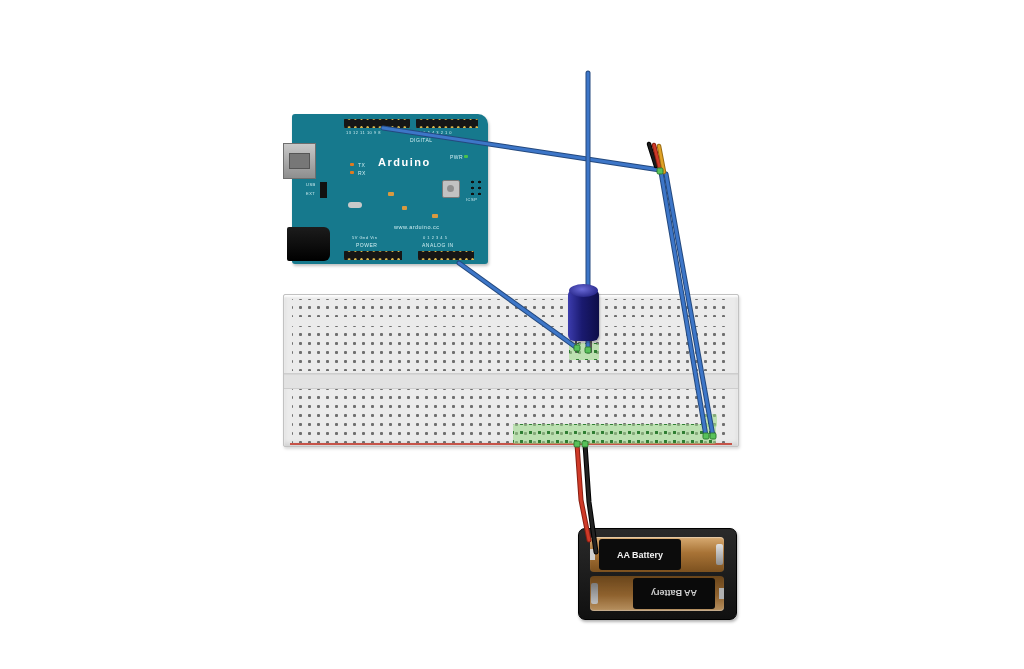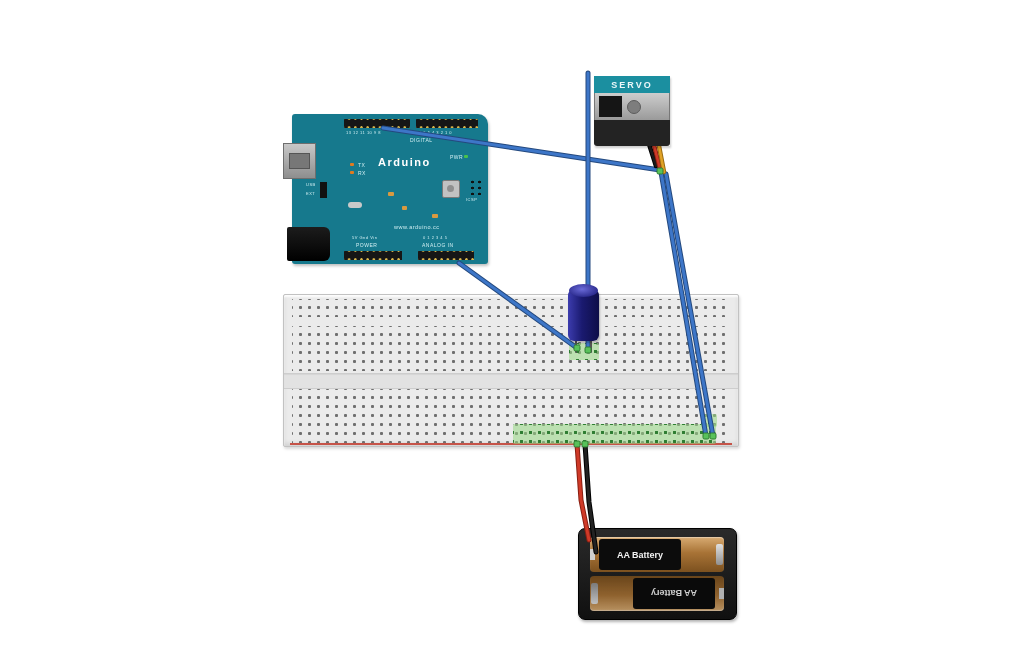--- a/index.html
+++ b/index.html
@@ -196,22 +196,14 @@
       <rect x="574" y="441" width="6" height="6" rx="1.5" fill="#58c15a" stroke="#2e7d32"></rect>
       <rect x="582" y="441" width="6" height="6" rx="1.5" fill="#58c15a" stroke="#2e7d32"></rect>
       <rect x="657" y="168" width="6" height="6" rx="1.5" fill="#58c15a" stroke="#2e7d32"></rect>
     </svg>
 
   <div class="capacitor">
     <div class="cap-body"></div>
     <div class="cap-top"></div>
   </div>
 
-  <div class="servo">
-    <div class="servo-label">SERVO</div>
-    <div class="servo-mid">
-      <div class="servo-motor"></div>
-      <div class="servo-gear"></div>
-    </div>
-    <div class="servo-body"></div>
-  </div>
 
 </div>
 
 </body></html>

